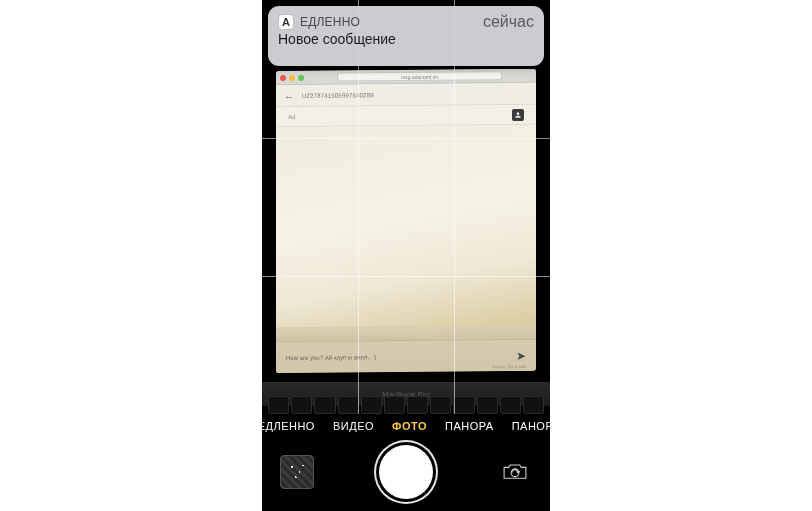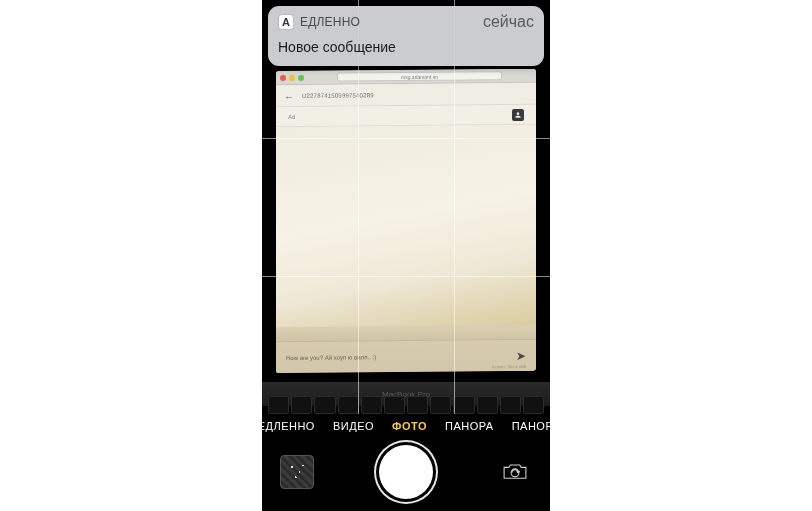--- a/index.html
+++ b/index.html
@@ -55,21 +55,21 @@
       font-size: 12px;
       color: #4a4a4d;
       letter-spacing: 0.2px;
       flex: 1;
     }
     .notif-time {
       font-size: 16px;
       color: #5a5a5d;
     }
     .notif-body {
-      margin-top: 8px;
+      margin-top: 0;
       font-size: 14px;
       color: #1b1b1d;
     }
     
     .viewfinder {
       position: absolute;
       top: 0;
       left: 0;
       right: 0;
       height: 414px;

